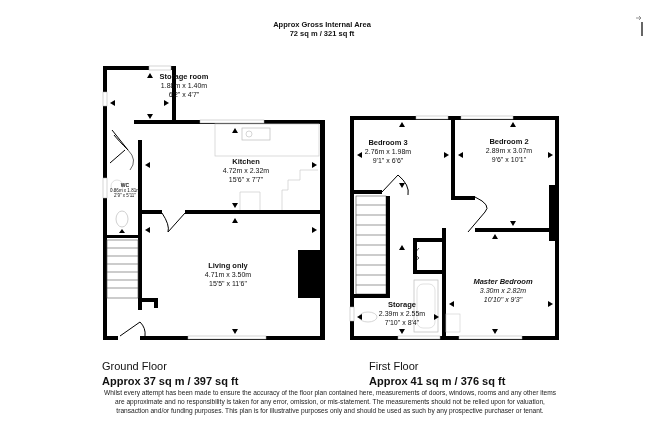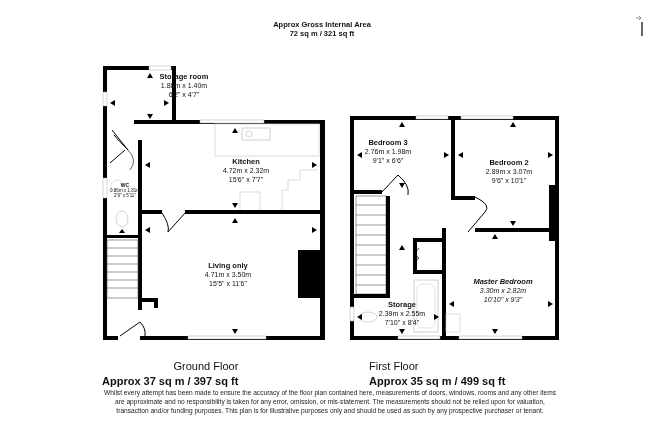--- a/index.html
+++ b/index.html
@@ -205,43 +205,43 @@
   <span class="name">Living only</span>
   <span>4.71m x 3.50m</span>
   <span>15'5" x 11'6"</span>
 </div>
 
 <div class="room-label" style="left:388px;top:138px;">
   <span class="name">Bedroom 3</span>
   <span>2.76m x 1.98m</span>
   <span>9'1" x 6'6"</span>
 </div>
-<div class="room-label" style="left:509px;top:158px;">
+<div class="room-label" style="left:509px;top:137px;">
   <span class="name">Bedroom 2</span>
   <span>2.89m x 3.07m</span>
   <span>9'6" x 10'1"</span>
 </div>
 <div class="room-label" style="left:503px;top:277px;font-style:italic;">
   <span class="name">Master Bedroom</span>
   <span>3.30m x 2.82m</span>
   <span>10'10" x 9'3"</span>
 </div>
 <div class="room-label" style="left:402px;top:300px;">
   <span class="name">Storage</span>
   <span>2.39m x 2.55m</span>
   <span>7'10" x 8'4"</span>
 </div>
 
-<div class="abs" style="left:102px;top:360px;text-align:right;">
+<div class="abs" style="left:102px;top:360px;">
   <div class="floor-name">Ground Floor</div>
   <div class="floor-area">Approx 37 sq m / 397 sq ft</div>
 </div>
 <div class="abs" style="left:369px;top:360px;">
   <div class="floor-name">First Floor</div>
-  <div class="floor-area">Approx 35 sq m / 499 sq ft</div>
+  <div class="floor-area">Approx 41 sq m / 376 sq ft</div>
 </div>
 
 <div class="abs disclaimer">Whilst every attempt has been made to ensure the accuracy of the floor plan contained here, measurements of doors, windows, rooms and any other items are approximate and no responsibility is taken for any error, omission, or mis-statement. The measurements should not be relied upon for valuation, transaction and/or funding purposes. This plan is for illustrative purposes only and should be used as such by any prospective purchaser or tenant.</div>
 
 <svg class="abs" style="left:634px;top:14px;" width="10" height="22" viewBox="0 0 10 22">
   <path d="M2,4 L7,4 M5,2 L7,4 L5,6" stroke="#777" stroke-width="0.8" fill="none"></path>
   <line x1="8" y1="8" x2="8" y2="22" stroke="#333" stroke-width="1.5"></line>
 </svg>
 
 </body></html>

